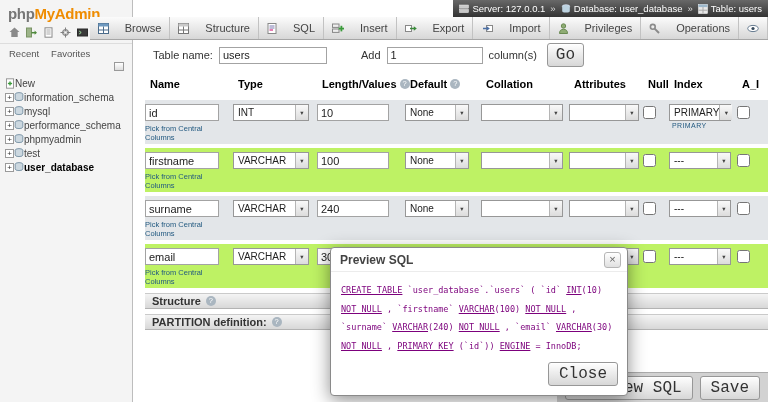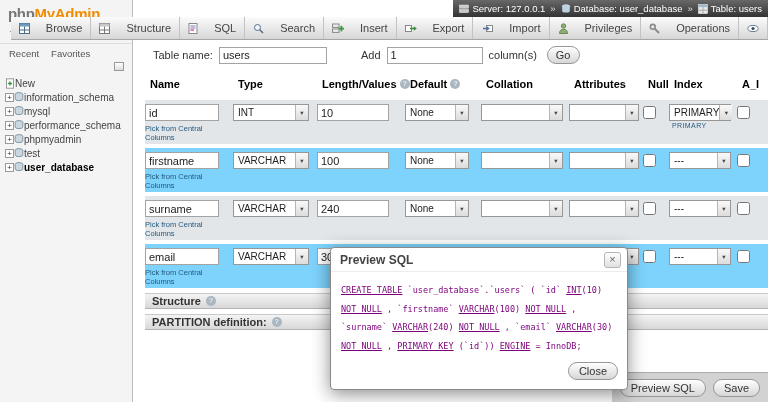--- a/index.html
+++ b/index.html
@@ -30,31 +30,31 @@
 
   .tabbar { height:23px; flex:none; background:linear-gradient(#fbfbfb,#d7d7d7); border-bottom:1px solid #a6a6a6; display:flex; }
   .tab { display:flex; align-items:center; gap:16px; padding:0 8px; font-size:11px; color:#444; border-right:1px solid #c2c2c2; cursor:pointer; }
 
   .content { flex:1; position:relative; overflow:hidden; font-size:11px; color:#333; }
   .tn-row { display:flex; align-items:center; gap:6px; padding:5px 8px 1px; height:26px; }
   input.text { height:17px; border:1px solid #a3a3a3; font-size:11px; padding:0 3px; background:#fff; font-family:inherit; color:#222; }
   .tn-name { width:108px; }
   .tn-add-lbl { margin-left:28px; }
   .tn-add { width:96px; }
-  .btn { background:linear-gradient(#fefefe,#d7d7d7); border:1px solid #979797; border-radius:9px; font-size:11px; padding:2px 10px; color:#333; cursor:pointer; font-family:Liberation Sans, sans-serif; box-shadow:inset 0 1px 0 #fff; }
+  .btn { background:linear-gradient(#fefefe,#d7d7d7); border:1px solid #979797; border-radius:3px; font-size:16px; padding:2px 10px; color:#333; cursor:pointer; font-family:Liberation Mono, monospace; box-shadow:inset 0 1px 0 #fff; }
   .go-btn { margin-left:4px; padding:2px 8px; }
 
   .grid { display:grid; grid-template-columns:86px 82px 86px 74px 86px 72px 24px 66px 26px; column-gap:2px; padding-left:5px; }
   .cols-head { margin-top:6px; height:24px; align-items:center; font-weight:bold; font-size:11px; color:#000; }
   .head-cell { display:flex; align-items:center; gap:3px; }
   .help-icon { flex:none; width:10px; height:10px; border-radius:50%; background:#aab6c0; color:#fff; font-size:7.5px; line-height:10px; text-align:center; cursor:pointer; font-weight:normal; }
 
   .row-band { margin-top:4px; min-height:35px; padding:4px 0 2px; align-items:start; }
   .row-band.odd { background:#e3e6e9; }
-  .row-band.even { background:#7dd3fc; }
+  .row-band.even { background:#bef264; }
   .name-cell { display:flex; flex-direction:column; gap:3px; }
   .name-input { width:74px; height:16px; font-size:10px; }
   .len-input { width:72px; height:16px; font-size:10px; }
   .central-link { font-size:7.5px; color:#235a81; cursor:pointer; }
   .fselect { display:flex; justify-content:space-between; align-items:center; height:17px; border:1px solid #979797; background:#fff; font-size:10px; padding-left:4px; color:#222; cursor:pointer; }
   .arrowbox { flex:none; width:13px; height:100%; display:flex; align-items:center; justify-content:center; border-left:1px solid #b5b5b5; background:linear-gradient(#f9f9f9,#dcdcdc); font-size:6.5px; color:#444; }
   .w-type { width:76px; } .w-def { width:64px; } .w-coll { width:82px; } .w-attr { width:70px; } .w-idx { width:62px; }
   .cb { width:13px; height:13px; margin-top:2px; cursor:pointer; }
   .index-cell { display:flex; flex-direction:column; gap:1px; }
   .index-note { font-size:7px; color:#235a81; padding-left:3px; letter-spacing:0.4px; }
@@ -235,27 +235,20 @@
       <div class="tab">
         <svg width="10" height="11">
             <rect x="1" y="0.5" width="8" height="10" fill="#fff" stroke="#888"></rect>
             <line x1="2.5" y1="3" x2="7.5" y2="3" stroke="#7a7ab0"></line>
             <line x1="2.5" y1="5" x2="7.5" y2="5" stroke="#7a7ab0"></line>
             <line x1="2.5" y1="7" x2="6" y2="7" stroke="#c06"></line>
           </svg>
         <span>SQL</span>
       </div>
       <div class="tab">
-        <svg width="11" height="11">
-            <circle cx="4.5" cy="4.5" r="3" fill="#eef4fa" stroke="#55708a"></circle>
-            <line x1="6.8" y1="6.8" x2="10" y2="10" stroke="#55708a" stroke-width="1.6"></line>
-          </svg>
-        <span>Search</span>
-      </div>
-      <div class="tab">
         <svg width="12" height="11">
             <rect x="0.5" y="1" width="6.5" height="3.4" fill="#eee" stroke="#888"></rect>
             <rect x="0.5" y="6" width="6.5" height="3.4" fill="#eee" stroke="#888"></rect>
             <line x1="9.4" y1="2.8" x2="9.4" y2="8.4" stroke="#3a9a3a" stroke-width="1.8"></line>
             <line x1="6.6" y1="5.6" x2="12" y2="5.6" stroke="#3a9a3a" stroke-width="1.8"></line>
           </svg>
         <span>Insert</span>
       </div>
       <div class="tab">
         <svg width="12" height="11">

